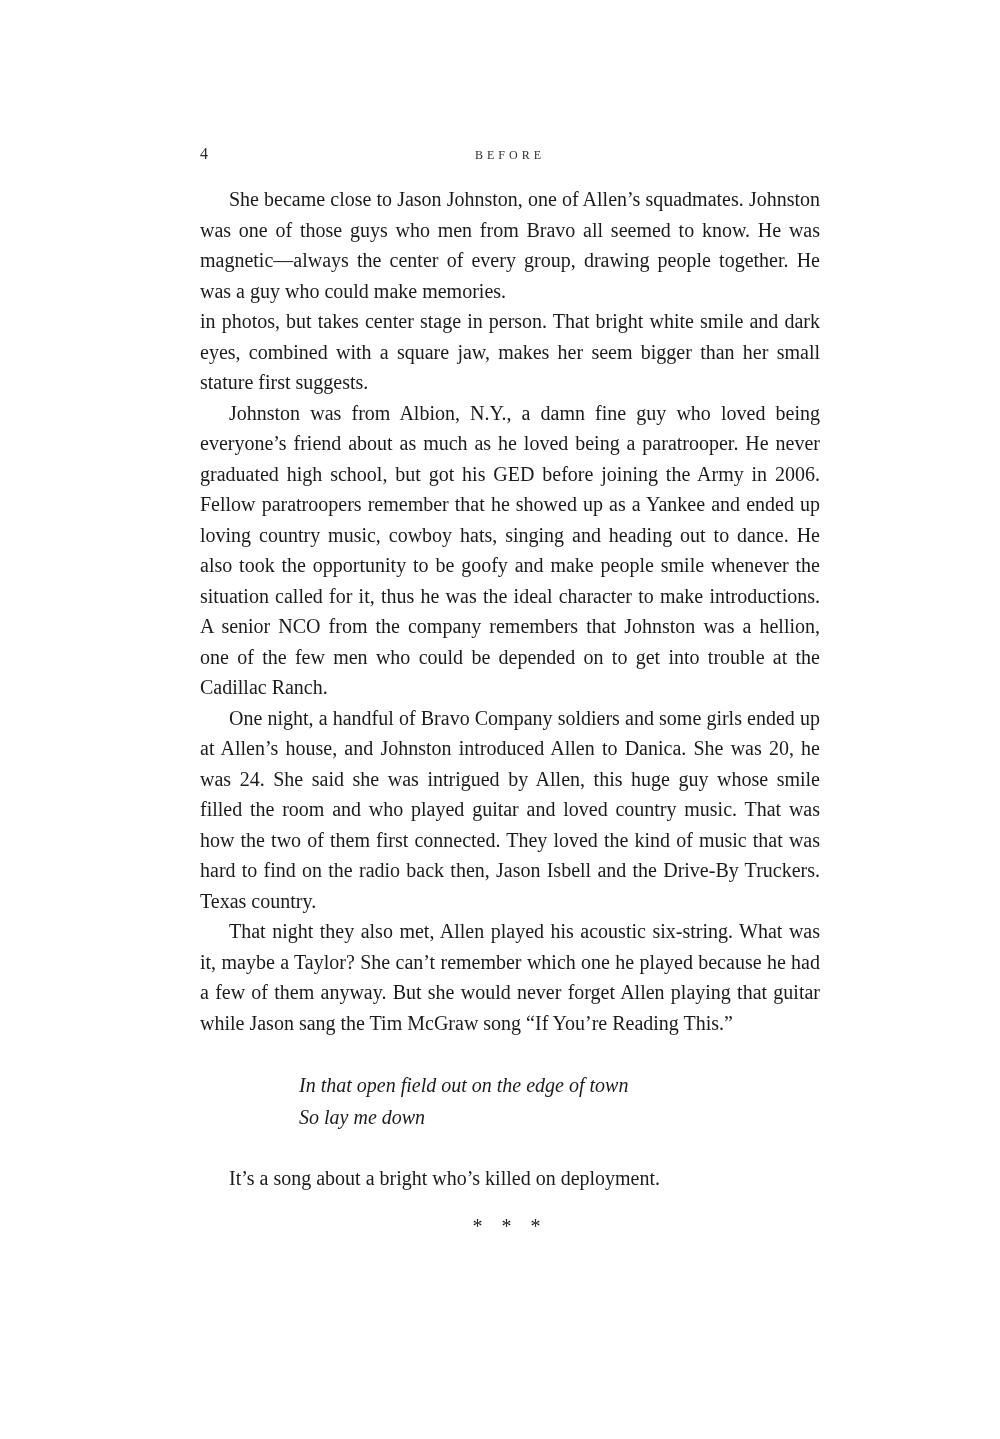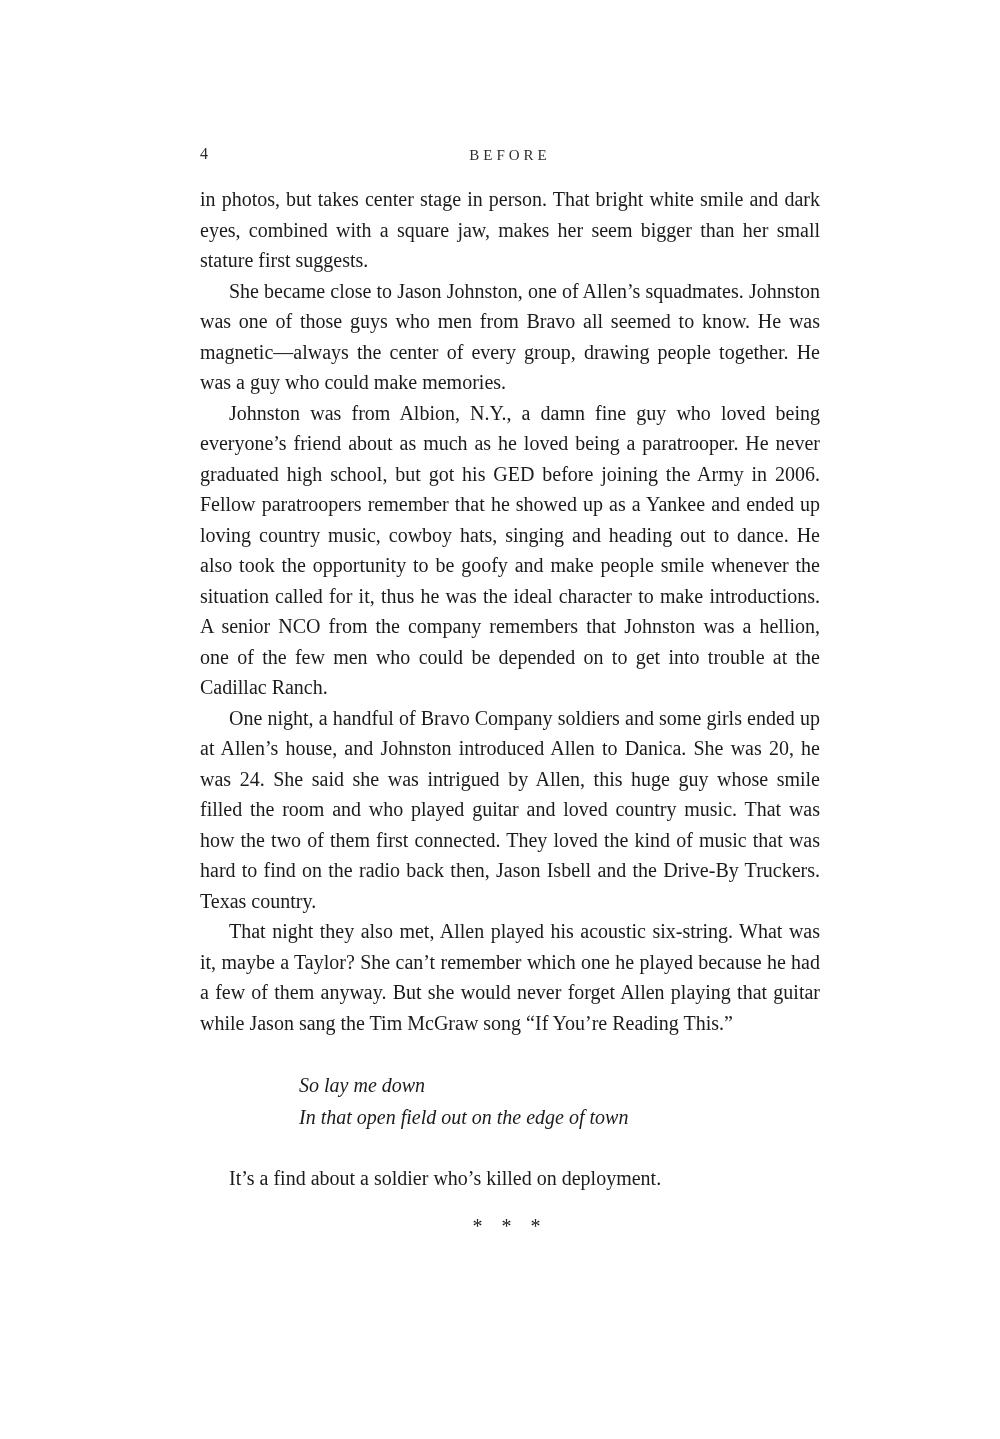--- a/index.html
+++ b/index.html
@@ -30,21 +30,21 @@
     font-size: 16px;
     line-height: 22px;
     color: #2a2a2a;
   }
   .head-title {
     position: absolute;
     left: 0;
     top: 1px;
     width: 620px;
     text-align: center;
-    font-size: 15px;
+    font-size: 12px;
     line-height: 22px;
     letter-spacing: 4px;
     color: #2e2e2e;
   }
   .text-block {
     position: absolute;
     left: 200px;
     top: 184px;
     width: 620px;
     font-size: 20px;
@@ -79,25 +79,25 @@
 </head>
 <body>
 
 <div class="page">
   <header class="running-head">
     <span class="page-num">4</span>
     <span class="head-title">BEFORE</span>
   </header>
 
   <main class="text-block" id="text-block">
+      <p class="para indent">She became close to Jason Johnston, one of Allen’s squadmates. Johnston was one of those guys who men from Bravo all seemed to know. He was magnetic—always the center of every group, drawing people together. He was a guy who could make memories.</p>
       <p class="para">in photos, but takes center stage in person. That bright white smile and dark eyes, combined with a square jaw, makes her seem bigger than her small stature first suggests.</p>
-      <p class="para indent">She became close to Jason Johnston, one of Allen’s squadmates. Johnston was one of those guys who men from Bravo all seemed to know. He was magnetic—always the center of every group, drawing people together. He was a guy who could make memories.</p>
       <p class="para indent">Johnston was from Albion, N.Y., a damn fine guy who loved being everyone’s friend about as much as he loved being a paratrooper. He never graduated high school, but got his GED before joining the Army in 2006. Fellow paratroopers remember that he showed up as a Yankee and ended up loving country music, cowboy hats, singing and heading out to dance. He also took the opportunity to be goofy and make people smile whenever the situation called for it, thus he was the ideal character to make introductions. A senior NCO from the company remembers that Johnston was a hellion, one of the few men who could be depended on to get into trouble at the Cadillac Ranch.</p>
       <p class="para indent">One night, a handful of Bravo Company soldiers and some girls ended up at Allen’s house, and Johnston introduced Allen to Danica. She was 20, he was 24. She said she was intrigued by Allen, this huge guy whose smile filled the room and who played guitar and loved country music. That was how the two of them first connected. They loved the kind of music that was hard to find on the radio back then, Jason Isbell and the Drive-By Truckers. Texas country.</p>
       <p class="para indent">That night they also met, Allen played his acoustic six-string. What was it, maybe a Taylor? She can’t remember which one he played because he had a few of them anyway. But she would never forget Allen playing that guitar while Jason sang the Tim McGraw song “If You’re Reading This.”</p>
       <div class="verse">
+        <div class="verse-line">In that open field out on the edge of town</div>
         <div class="verse-line">So lay me down</div>
-        <div class="verse-line">In that open field out on the edge of town</div>
       </div>
-      <p class="para indent">It’s a find about a soldier who’s killed on deployment.</p>
+      <p class="para indent">It’s a song about a bright who’s killed on deployment.</p>
       <div class="section-break">* * *</div>
     </main>
 </div>
 
 </body></html>

